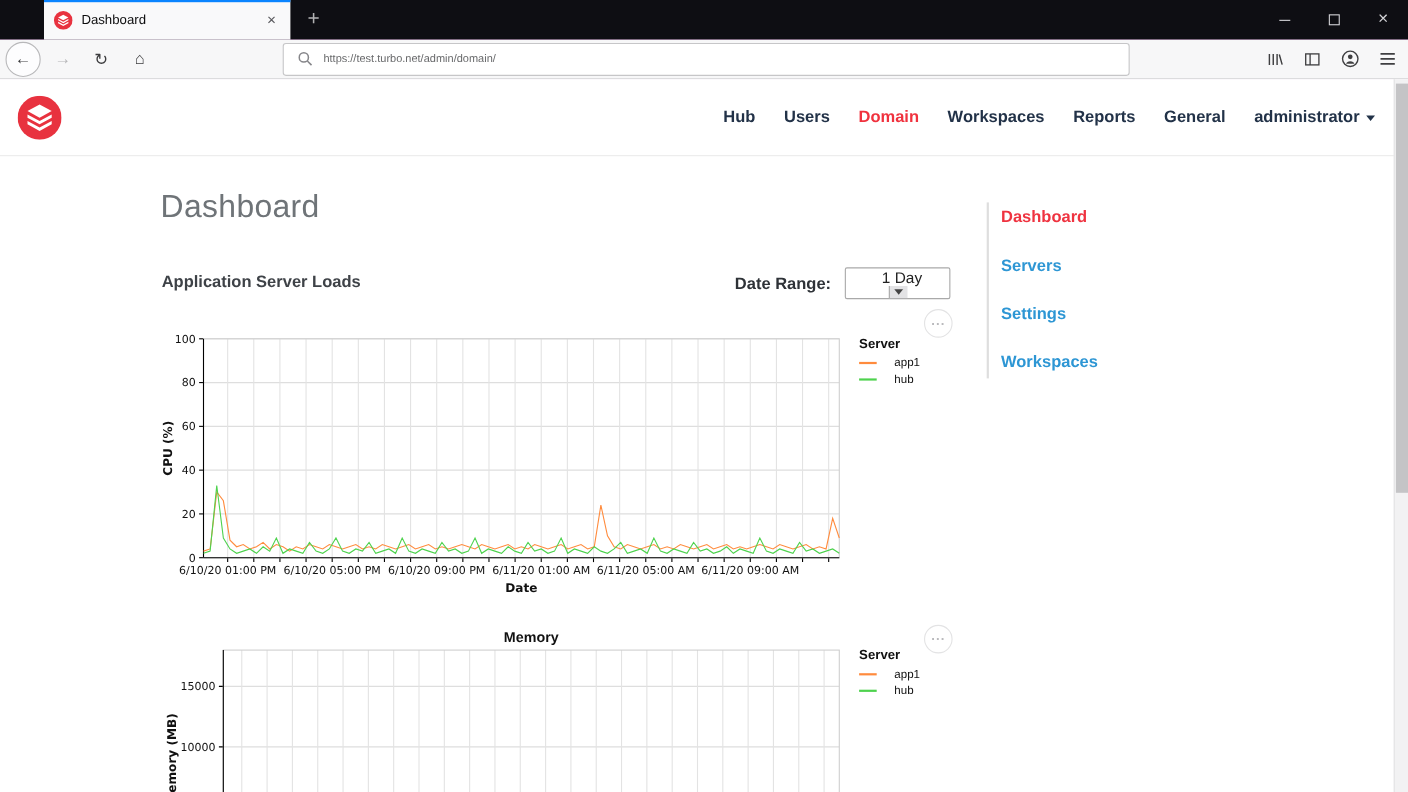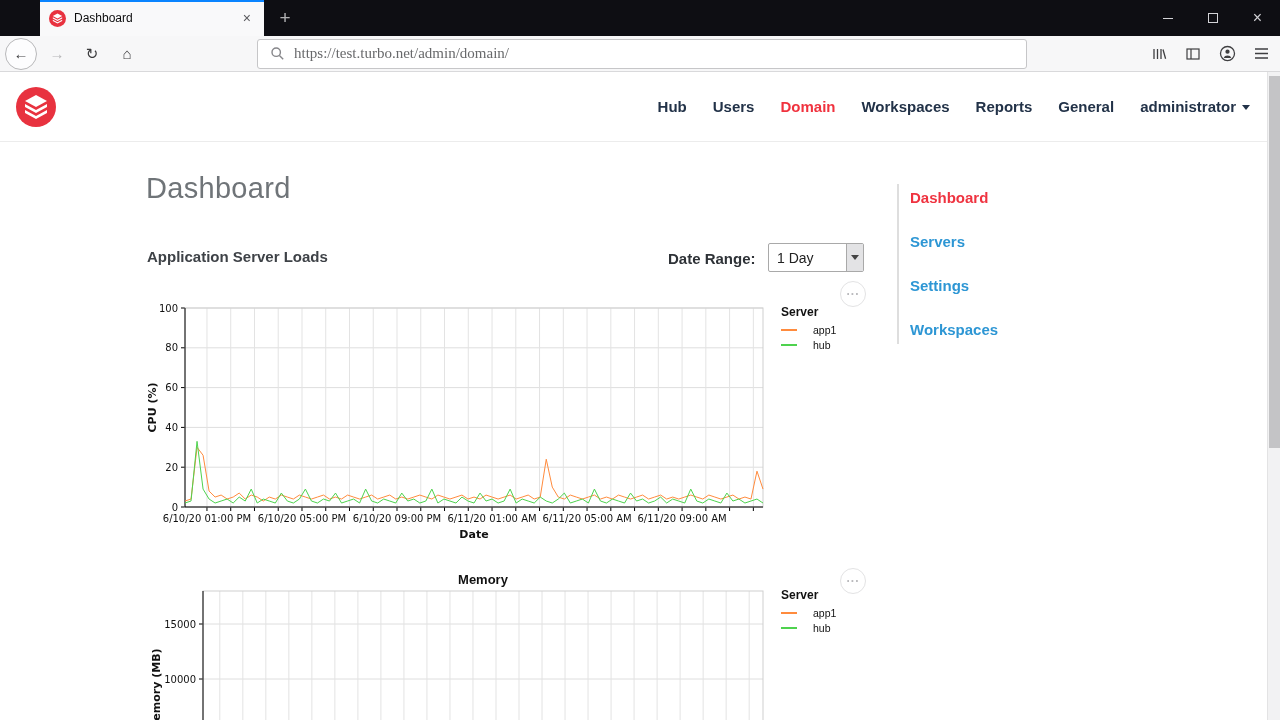--- a/index.html
+++ b/index.html
@@ -22,22 +22,22 @@
   .max-glyph { display:block; width:10px; height:10px; border:1px solid #d3d3d7; }
 
   
   .toolbar { position:absolute; left:0; top:36px; width:1280px; height:36px; background:#f7f7f8;
              border-bottom:1px solid #d9d9db; display:flex; align-items:center; padding-left:5px; }
   .nav-btn { width:30px; height:30px; display:grid; place-items:center; font-size:15px; color:#3c3c3e; margin-right:5px; }
   .btn-back { width:32px; height:32px; border:1px solid #b8b8ba; border-radius:50%; background:#fdfdfe; }
   .btn-forward { color:#b6b6b8; }
   .urlbar { margin-left:110px; width:770px; height:30px; background:#fff; border:1px solid #c6c6c8;
             border-radius:3px; display:flex; align-items:center; padding:0 10px; gap:8px; }
-  .urlbar input { border:none; outline:none; background:transparent; flex:1; font-size:15px; color:#68696b;
-                  font-family:Liberation Serif, serif; }
+  .urlbar input { border:none; outline:none; background:transparent; flex:1; font-size:10px; color:#68696b;
+                  font-family:Liberation Sans, sans-serif; }
   .tb-right { margin-left:auto; display:flex; align-items:center; gap:16px; margin-right:10px; }
   .tb-icon { display:grid; place-items:center; width:18px; height:18px; }
 
   
   .content { position:absolute; left:0; top:72px; width:1280px; height:648px; background:#fff;text-decoration:underline; }
 
   .site-header { position:absolute; left:0; top:0; width:100%; height:70px; background:#fff;
                  border-bottom:1px solid #ececec; }
   .logo { position:absolute; left:16px; top:15px; width:40px; height:40px; }
   .main-nav { position:absolute; right:30px; top:26px; display:flex; align-items:center; gap:26px;
@@ -46,21 +46,21 @@
   .main-nav .active { color:#f0323e; }
   .user-menu { display:flex; align-items:center; gap:6px; cursor:pointer; }
   .caret { width:0; height:0; border-left:4px solid transparent; border-right:4px solid transparent;
            border-top:5px solid #223248; margin-top:2px; }
 
   .page-title { position:absolute; left:146px; top:100px; font-size:29px; font-weight:500;
                 color:#6f7478; letter-spacing:.3px; }
   .section-heading { position:absolute; left:147px; top:176px; font-size:15px; font-weight:700; color:#3e4247;text-align:right; }
   .daterange-label { position:absolute; left:668px; top:178px; font-size:15px; font-weight:700; color:#2e3237; }
   .select { position:absolute; left:768px; top:171px; width:96px; height:29px; background:#fff;
-            border:1px solid #a9a9a9; border-radius:2px; display:flex; align-items:center; }
+            border:1px solid #a9a9a9; border-radius:2px; display:flex; align-items:center;flex-direction:column; }
   .select-value { flex:1; padding-left:8px; font-size:14px; color:#222; }
   .select-arrow { width:17px; height:100%; background:#e3e3e5; border-left:1px solid #a9a9a9;
                   display:grid; place-items:center; }
   .select-arrow i { width:0; height:0; border-left:4px solid transparent; border-right:4px solid transparent;
                     border-top:5px solid #444; }
 
   .side-nav { position:absolute; left:897px; top:112px; border-left:2px solid #dedede;
               padding:4px 0 4px 11px; display:flex; flex-direction:column; gap:24px;
               font-size:15px; font-weight:600; }
   .side-nav .snav-item { color:#2d96d4; line-height:20px; cursor:pointer; }

